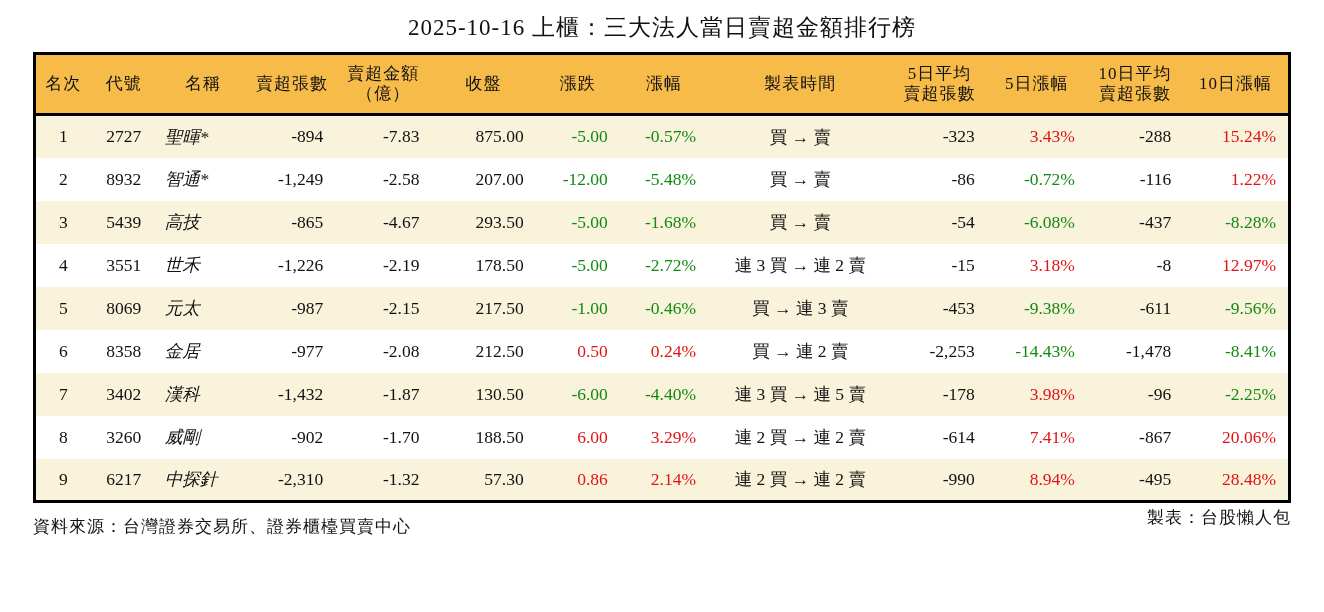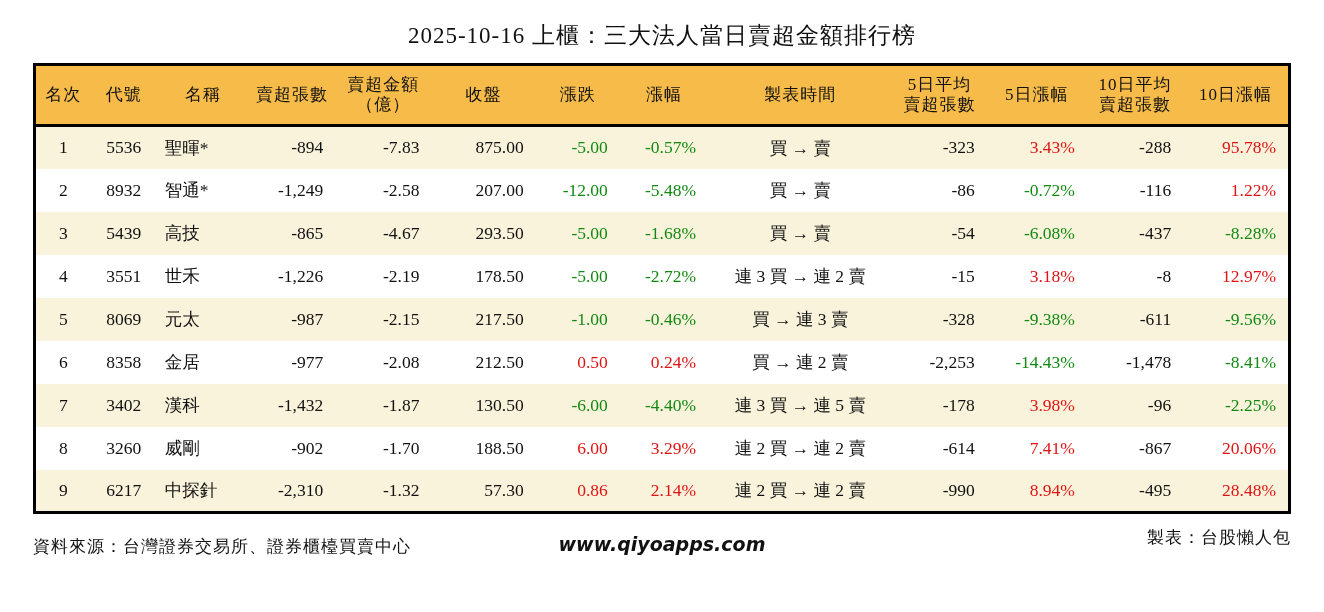--- a/index.html
+++ b/index.html
@@ -7,26 +7,26 @@
     --row-alt-bg:#FAF3DB;
     --up-red:#E01414;
     --down-green:#128A12;
     --ink:#111;
   }
   *{box-sizing:border-box;margin:0;padding:0;}
   html,body{width:1324px;height:612px;background:#fff;overflow:hidden;}
   body{font-family:"Liberation Serif","DejaVu Serif",serif;color:var(--ink);}
   .page-title{
     text-align:center;
-    padding-top:20px;
+    padding-top:12px;
     font-size:23px;
     letter-spacing:1px;
     height:52px;
   }
-  .board-wrap{width:1258px;margin:11px auto;}
+  .board-wrap{width:1258px;margin:0 auto;}
   table.board{
     width:1258px;
     border-collapse:collapse;
     table-layout:fixed;
     border:3px solid #000;
   }
   table.board thead th{
     background:var(--header-bg);
     border-bottom:3px solid #000;
     height:61px;
@@ -41,21 +41,21 @@
   table.board tbody td{
     height:43px;
     font-size:17.5px;
     vertical-align:middle;
     white-space:nowrap;
     overflow:hidden;
   }
   table.board tbody tr:nth-child(odd){background:var(--row-alt-bg);}
   table.board tbody tr:nth-child(even){background:#fff;}
   .al-c{text-align:center;}
-  .al-l{text-align:left;padding-left:8px;}
+  .al-l{text-align:left;padding-left:8px;font-style:italic;}
   .al-r{text-align:right;padding-right:12px;}
   td.pos{color:var(--up-red);}
   td.neg{color:var(--down-green);}
   
   col.c-rank{width:56px;}  col.c-code{width:66px;}  col.c-name{width:92px;}
   col.c-vol{width:86px;}   col.c-amt{width:96px;}   col.c-close{width:104px;}
   col.c-chg{width:84px;}   col.c-chgp{width:88px;}  col.c-streak{width:184px;}
   col.c-avg5{width:94px;}  col.c-p5{width:100px;}   col.c-avg10{width:96px;}
   col.c-p10{width:106px;}
   .foot{
@@ -118,32 +118,32 @@
 賣超張數</th>
           <th>5日漲幅</th>
           <th>10日平均
 賣超張數</th>
           <th>10日漲幅</th>
         </tr>
     </thead>
     <tbody>
         <tr>
           <td class="al-c">1</td>
-          <td class="al-c">5536</td>
+          <td class="al-c">2727</td>
           <td class="al-l">聖暉*</td>
           <td class="al-r">-894</td>
           <td class="al-r">-7.83</td>
           <td class="al-r">875.00</td>
           <td class="al-r neg">-5.00</td>
           <td class="al-r neg">-0.57%</td>
           <td class="al-c">買 → 賣</td>
           <td class="al-r">-323</td>
           <td class="al-r pos">3.43%</td>
           <td class="al-r">-288</td>
-          <td class="al-r pos">95.78%</td>
+          <td class="al-r pos">15.24%</td>
         </tr>
         <tr>
           <td class="al-c">2</td>
           <td class="al-c">8932</td>
           <td class="al-l">智通*</td>
           <td class="al-r">-1,249</td>
           <td class="al-r">-2.58</td>
           <td class="al-r">207.00</td>
           <td class="al-r neg">-12.00</td>
           <td class="al-r neg">-5.48%</td>
@@ -186,21 +186,21 @@
         <tr>
           <td class="al-c">5</td>
           <td class="al-c">8069</td>
           <td class="al-l">元太</td>
           <td class="al-r">-987</td>
           <td class="al-r">-2.15</td>
           <td class="al-r">217.50</td>
           <td class="al-r neg">-1.00</td>
           <td class="al-r neg">-0.46%</td>
           <td class="al-c">買 → 連 3 賣</td>
-          <td class="al-r">-328</td>
+          <td class="al-r">-453</td>
           <td class="al-r neg">-9.38%</td>
           <td class="al-r">-611</td>
           <td class="al-r neg">-9.56%</td>
         </tr>
         <tr>
           <td class="al-c">6</td>
           <td class="al-c">8358</td>
           <td class="al-l">金居</td>
           <td class="al-r">-977</td>
           <td class="al-r">-2.08</td>
@@ -257,17 +257,16 @@
           <td class="al-r pos">8.94%</td>
           <td class="al-r">-495</td>
           <td class="al-r pos">28.48%</td>
         </tr>
       </tbody>
   </table>
 </div>
 
 <div class="foot">
   <span class="foot-source">資料來源：台灣證券交易所、證券櫃檯買賣中心</span>
-  <span class="foot-site">www.qiyoapps.com</span>
   <div class="foot-credit">
     <div>製表：台股懶人包</div>
   </div>
 </div>
 
 </body></html>

